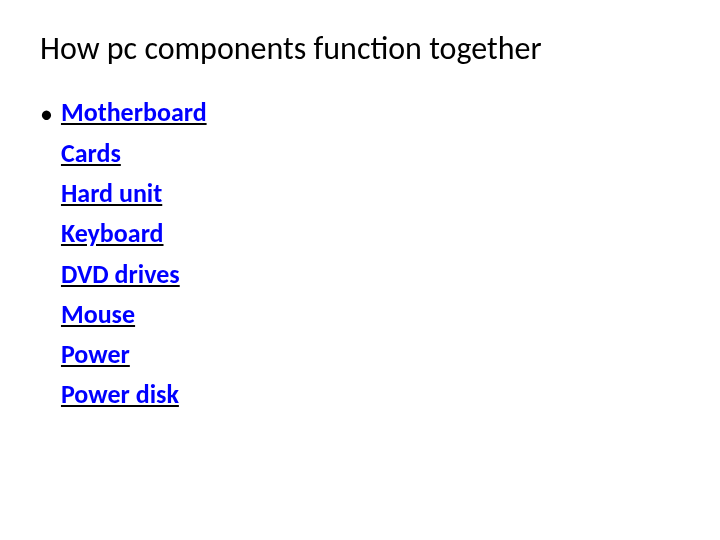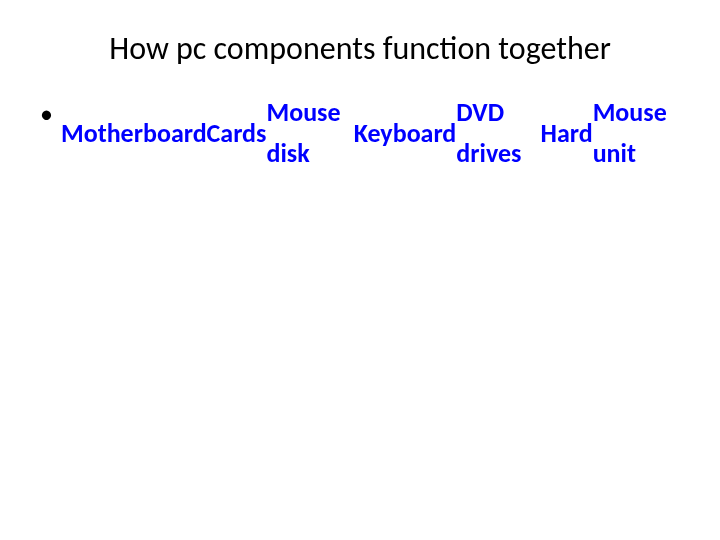--- a/index.html
+++ b/index.html
@@ -1,19 +1,18 @@
 <!DOCTYPE html>
 <html><head>
   <meta charset="utf-8">
   <style>
     * {
       margin: 0;
       padding: 0;
       box-sizing: border-box;
-      align-items: center;
     }
 
     body {
       width: 720px;
       height: 540px;
       background: #ffffff;
       font-family: Calibri, 'Segoe UI', Arial, sans-serif;
       overflow: hidden;
     }
 
@@ -44,21 +43,22 @@
       font-size: 26px;
       color: #000000;
       margin-right: 8px;
       line-height: 1.55;
       padding-top: 2px;
     }
 
     .items-list {
       list-style: none;
       display: flex;
-      flex-direction: row;
+      flex-direction: column;
+      text-decoration: underline;
     }
 
     .list-item {
       font-size: 26px;
       font-weight: bold;
       color: #0000ff;
       line-height: 1.55;
       text-decoration: none;
     }
   </style>
@@ -66,20 +66,21 @@
 <body>
 
 <div class="slide">
   <h1 class="slide-title">How pc components function together</h1>
 
   <div class="content-area">
     <span class="bullet-point">•</span>
     <ul class="items-list">
     <li class="list-item">Motherboard</li>
         <li class="list-item">Cards</li>
-        <li class="list-item">Mouse disk</li>
+        <li class="list-item">Hard unit</li>
         <li class="list-item">Keyboard</li>
         <li class="list-item">DVD drives</li>
-        <li class="list-item">Hard</li>
-        <li class="list-item">Mouse unit</li>
+        <li class="list-item">Mouse</li>
+        <li class="list-item">Power</li>
+        <li class="list-item">Power disk</li>
       </ul>
   </div>
 </div>
 
 </body></html>

